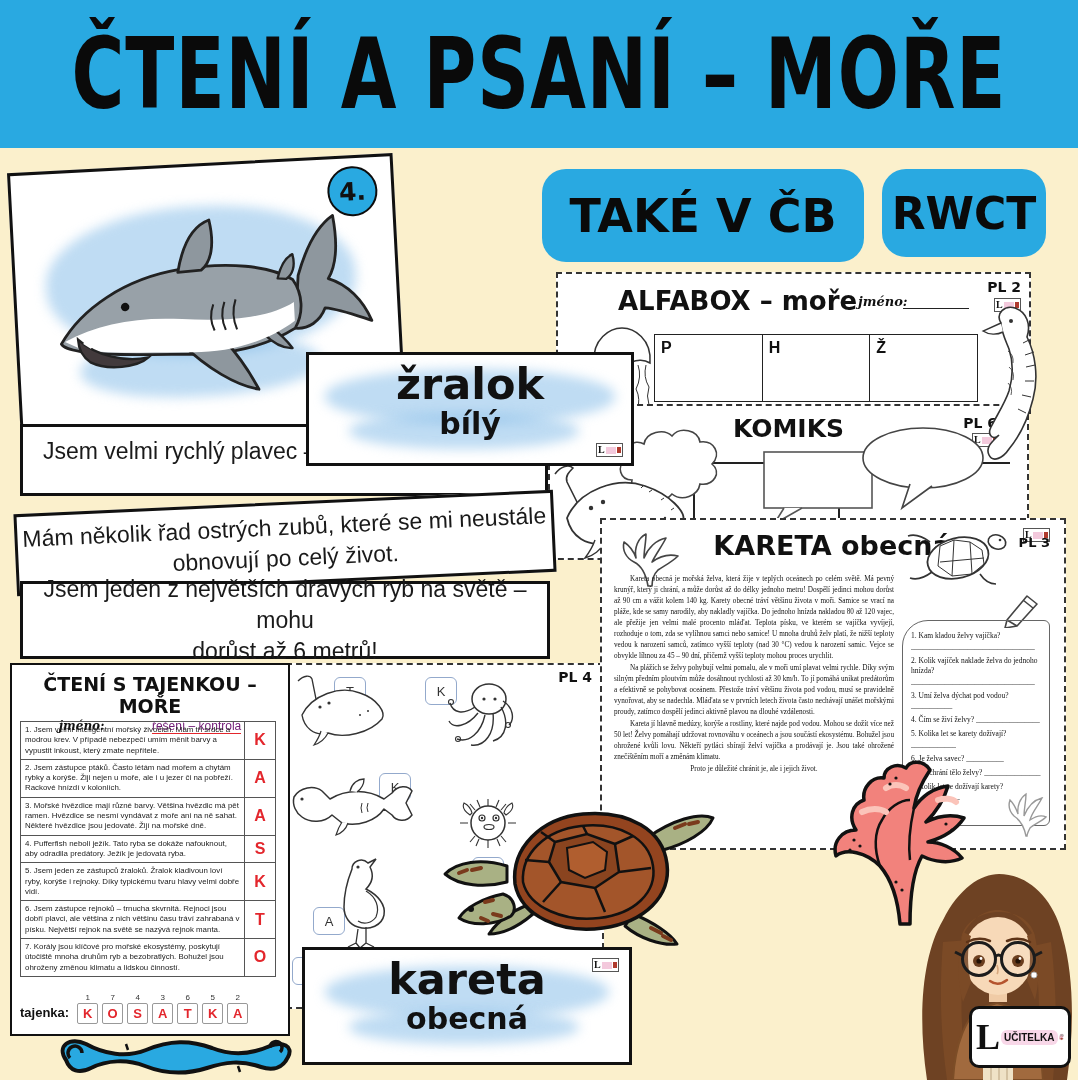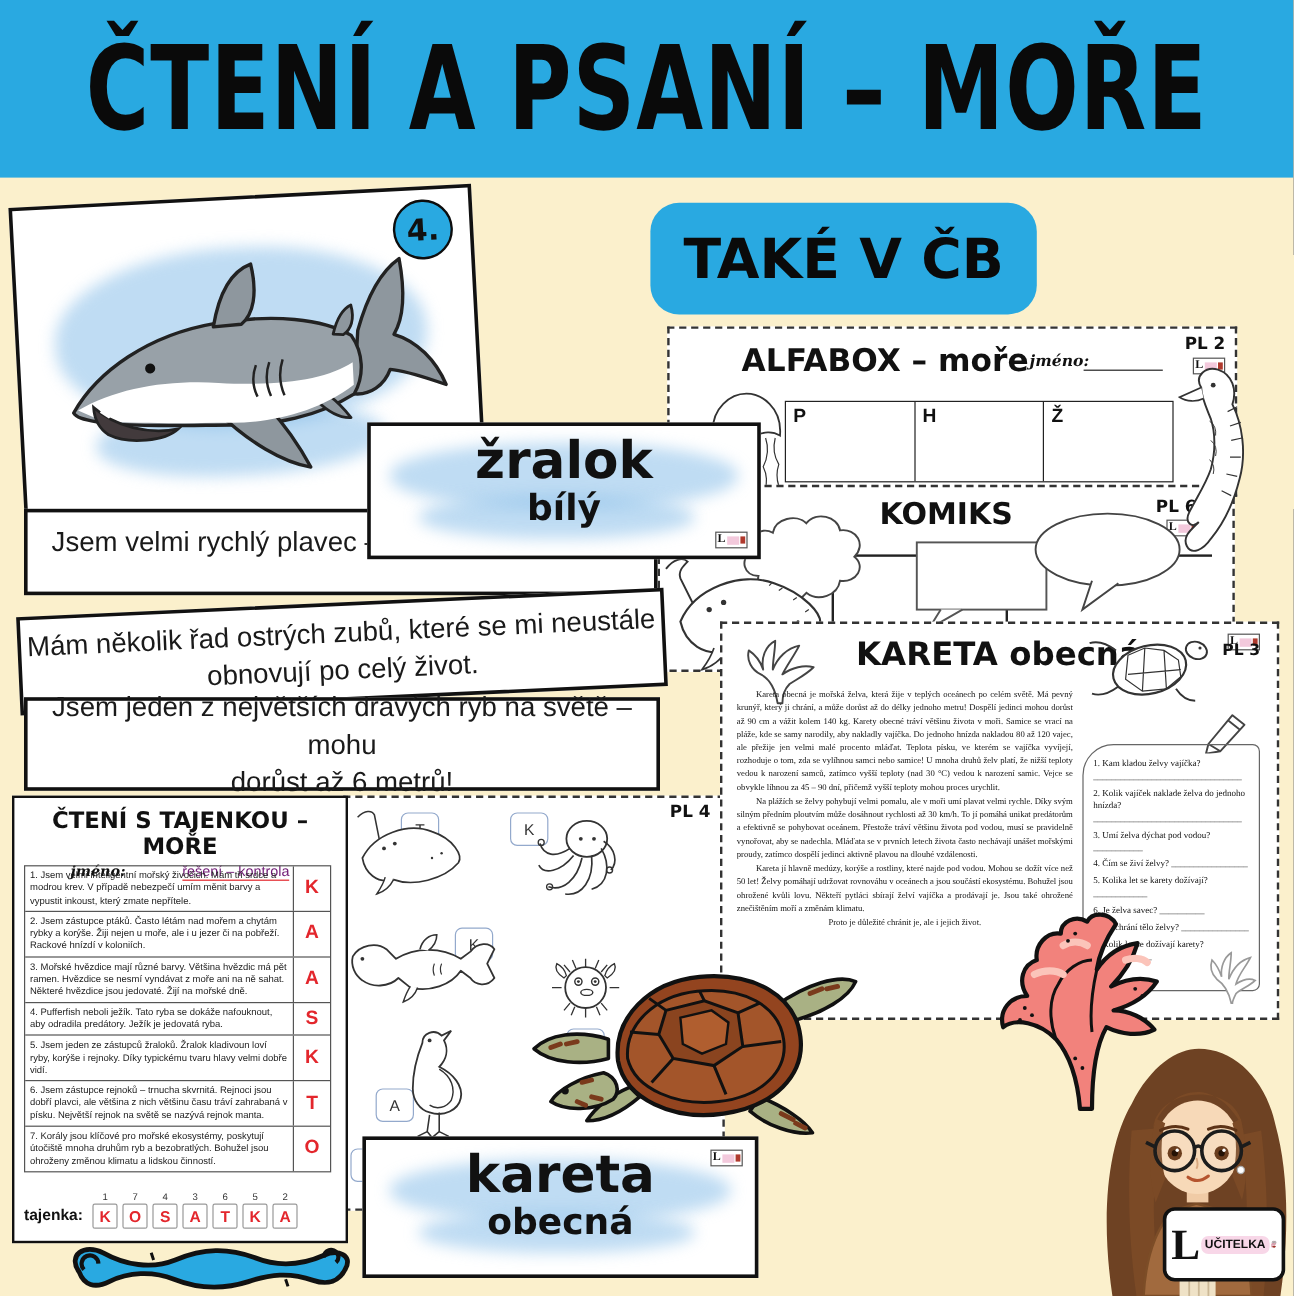--- a/index.html
+++ b/index.html
@@ -117,20 +117,23 @@
 <body>
 
 <div id="canvas">
 
   <div class="abs banner">
     <h1>ČTENÍ A PSANÍ – MOŘE</h1>
   </div>
 
   <div class="abs pill pill-take">
       <span>TAKÉ V ČB</span>
+    </div>
+  <div class="abs pill pill-rwct">
+      <span>RWCT</span>
     </div>
 
   <div class="abs sheet alfabox">
     <div class="title">ALFABOX – moře</div>
     <div class="jmeno script">jméno:</div>
     <div class="jline"></div>
     <div class="pl-num" style="right:8px;top:5px;">PL 2</div>
     <div class="logo-mini" style="right:8px;top:24px;">
         <span class="l">L</span>
         <span class="pink"></span>

